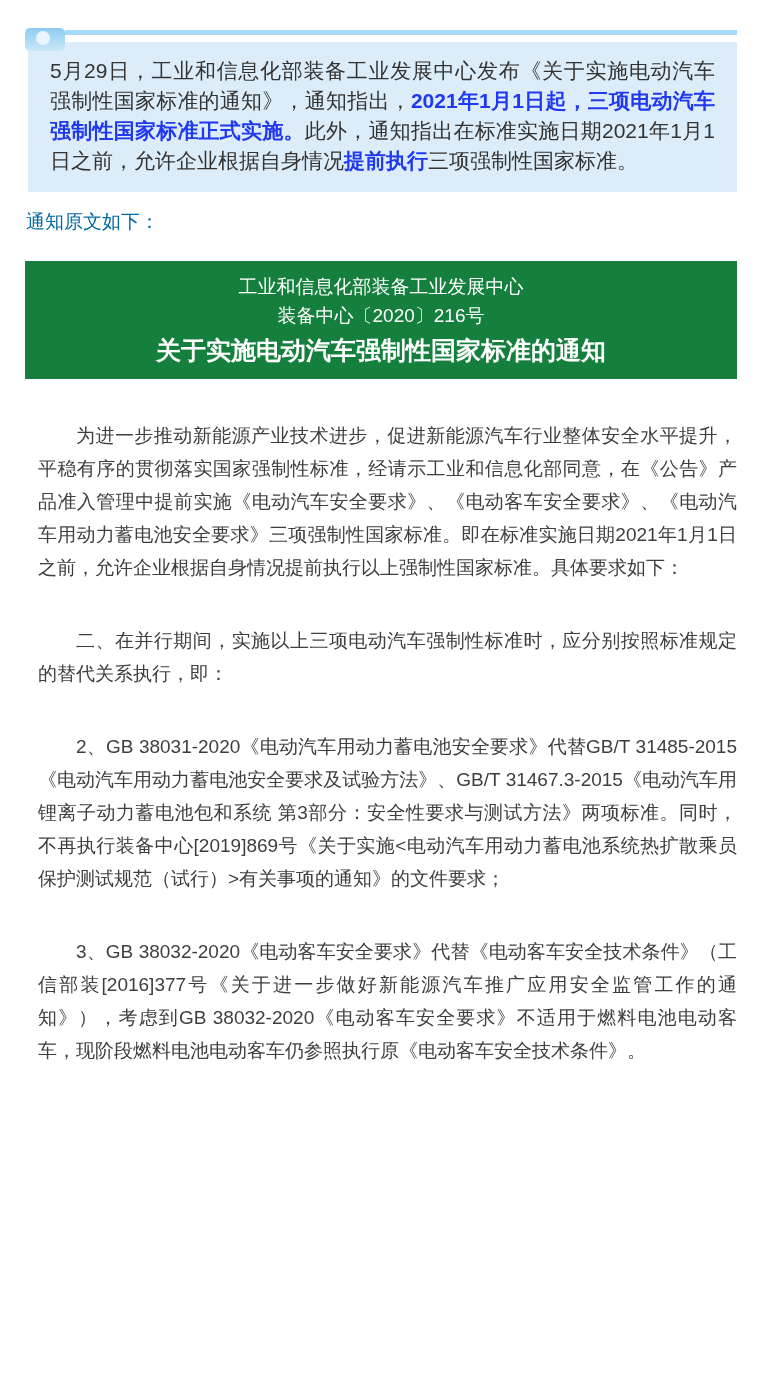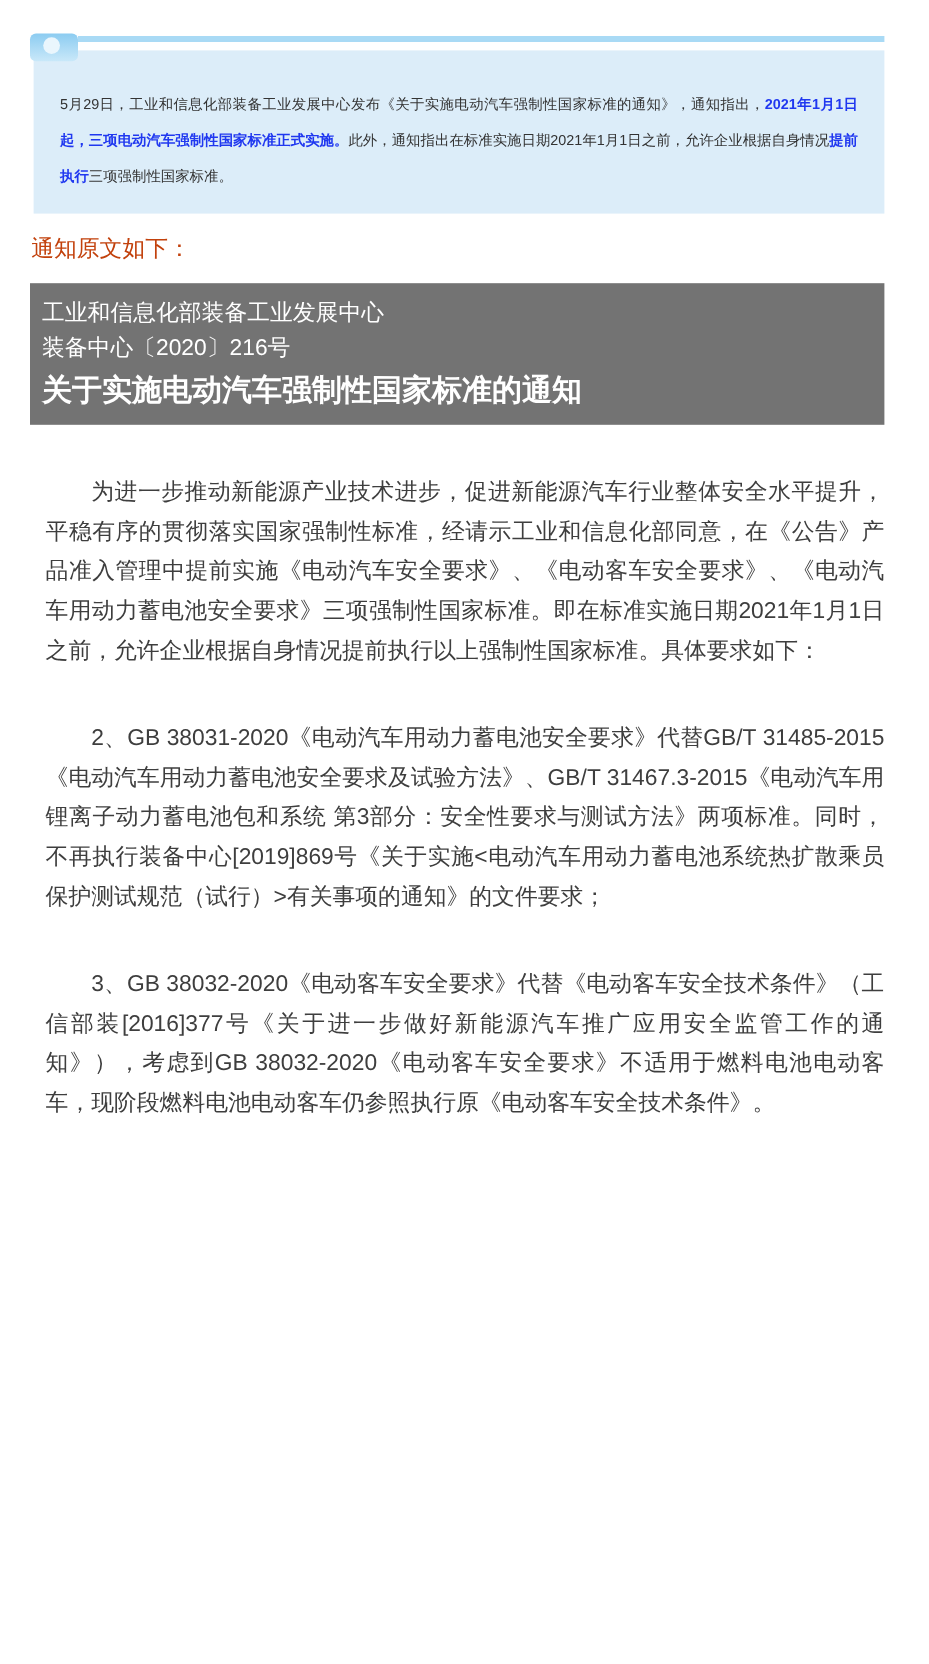--- a/index.html
+++ b/index.html
@@ -49,43 +49,44 @@
     height: 5px;
     background: #a9daf5;
   }
 
   
   .summary-box {
     position: relative;
     z-index: 1;
     margin: 0 37px 0 28px;
     background: #dcedf9;
-    padding: 30px 22px 16px 22px;
-    font-size: 12px;
+    padding: 14px 22px 16px 22px;
+    font-size: 21px;
     line-height: 30px;
     color: #333333;
     text-align: justify;
   }
   .summary-box .hl {
     color: #2038f0;
     font-weight: bold;
   }
 
   .lead-text {
-    margin: 17px 37px 15px 26px;
+    margin: 17px 37px 26px 26px;
     font-size: 19px;
     line-height: 26px;
-    color: #c2410c;
+    color: #0369a1;
   }
 
   
   .notice-banner {
     margin: 0 37px 0 25px;
-    background: #737373;
+    background: #15803d;
     color: #ffffff;
+    text-align: center;
     padding: 11px 10px 14px 10px;
   }
   .notice-banner .org-line,
   .notice-banner .num-line {
     font-size: 19px;
     line-height: 29px;
     font-weight: normal;
   }
   .notice-banner .title-line {
     font-size: 25px;
@@ -130,18 +131,19 @@
   <div class="lead-text">通知原文如下：</div>
 
   <div class="notice-banner">
     <div class="org-line">工业和信息化部装备工业发展中心</div>
     <div class="num-line">装备中心〔2020〕216号</div>
     <div class="title-line">关于实施电动汽车强制性国家标准的通知</div>
   </div>
 
   <div class="doc-body">
     <p class="para">为进一步推动新能源产业技术进步，促进新能源汽车行业整体安全水平提升，平稳有序的贯彻落实国家强制性标准，经请示工业和信息化部同意，在《公告》产品准入管理中提前实施《电动汽车安全要求》、《电动客车安全要求》、《电动汽车用动力蓄电池安全要求》三项强制性国家标准。即在标准实施日期2021年1月1日之前，允许企业根据自身情况提前执行以上强制性国家标准。具体要求如下：</p>
+    <p class="para">二、在并行期间，实施以上三项电动汽车强制性标准时，应分别按照标准规定的替代关系执行，即：</p>
     <p class="para">2、GB 38031-2020《电动汽车用动力蓄电池安全要求》代替GB/T 31485-2015《电动汽车用动力蓄电池安全要求及试验方法》、GB/T 31467.3-2015《电动汽车用锂离子动力蓄电池包和系统 第3部分：安全性要求与测试方法》两项标准。同时，不再执行装备中心[2019]869号《关于实施&lt;电动汽车用动力蓄电池系统热扩散乘员保护测试规范（试行）&gt;有关事项的通知》的文件要求；</p>
     <p class="para">3、GB 38032-2020《电动客车安全要求》代替《电动客车安全技术条件》（工信部装[2016]377号《关于进一步做好新能源汽车推广应用安全监管工作的通知》），考虑到GB 38032-2020《电动客车安全要求》不适用于燃料电池电动客车，现阶段燃料电池电动客车仍参照执行原《电动客车安全技术条件》。</p>
 
   </div>
 
 </div>
 
 </body></html>

